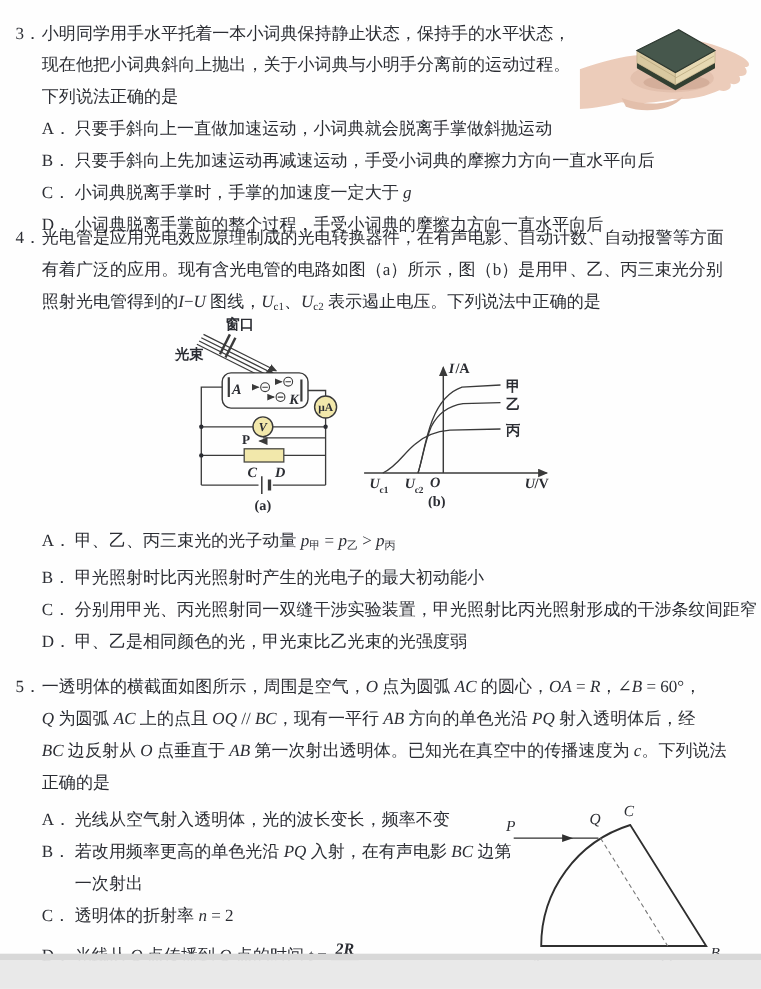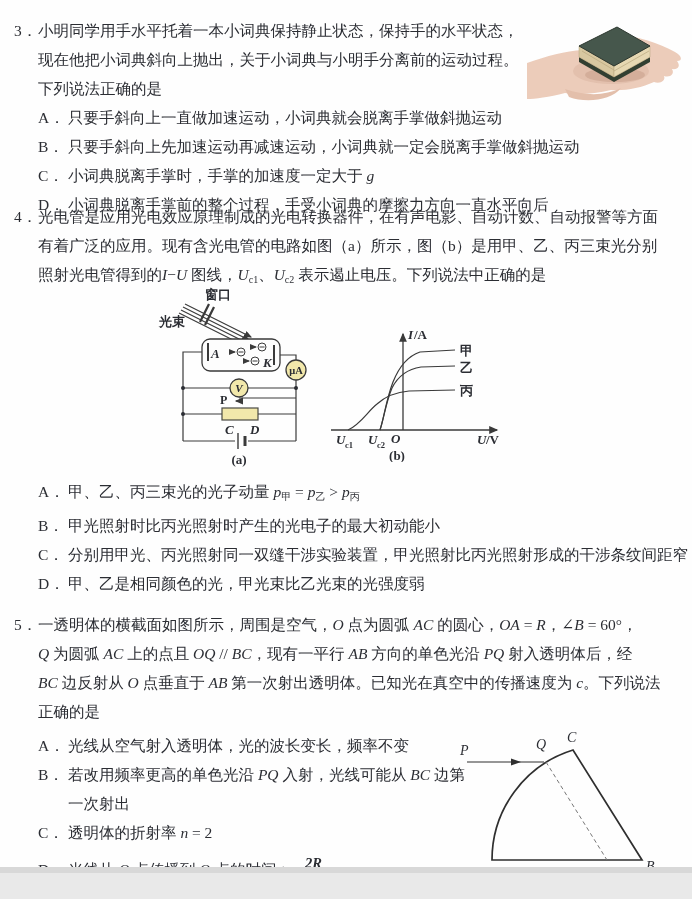--- a/index.html
+++ b/index.html
@@ -38,21 +38,21 @@
 </head>
 <body>
 
 <div class="doc">
 
   <div class="qblock" style="top:16px">
     <div class="line"><span class="q-num">3．</span><span><span>小明同学用手水平托着一本小词典保持静止状态，保持手的水平状态，</span></span></div>
     <div class="line stem-cont"><span><span>现在他把小词典斜向上抛出，关于小词典与小明手分离前的运动过程。</span></span></div>
     <div class="line stem-cont"><span><span>下列说法正确的是</span></span></div>
     <div class="opt"><span class="opt-label">A．</span><span><span>只要手斜向上一直做加速运动，小词典就会脱离手掌做斜抛运动</span></span></div>
-    <div class="opt"><span class="opt-label">B．</span><span><span>只要手斜向上先加速运动再减速运动，小词典就一定会脱离手掌做斜抛运动</span></span></div>
+    <div class="opt"><span class="opt-label">B．</span><span><span>只要手斜向上先加速运动再减速运动，手受小词典的摩擦力方向一直水平向后</span></span></div>
     <div class="opt"><span class="opt-label">C．</span><span><span>小词典脱离手掌时，手掌的加速度一定大于 </span><span class="seg-i">g</span></span></div>
     <div class="opt"><span class="opt-label">D．</span><span><span>小词典脱离手掌前的整个过程，手受小词典的摩擦力方向一直水平向后</span></span></div>
   </div>
 
   <div class="photo">
     <svg width="166" height="96" viewBox="0 0 166 96">
       <path fill="#ecccba" d="M0,50 C20,43 38,38 56,37 C64,27 78,21 92,22 C110,23 132,30 148,39
            C155,43 156,48 150,48 C154,53 151,57 145,56 C148,61 143,65 137,63
            C139,68 133,71 127,69 C114,75 98,78 84,77 C68,81 50,82 38,80
            C22,84 8,86 0,86 Z"></path>
@@ -179,21 +179,21 @@
   </div>
 
   <div class="qblock" style="top:610px">
     <div class="line"><span class="q-num">5．</span><span><span>一透明体的横截面如图所示，周围是空气，</span><span class="seg-i">O</span><span> 点为圆弧 </span><span class="seg-i">AC</span><span> 的圆心，</span><span class="seg-i">OA</span><span> = </span><span class="seg-i">R</span><span>，∠</span><span class="seg-i">B</span><span> = 60°，</span></span></div>
     <div class="line stem-cont"><span><span class="seg-i">Q</span><span> 为圆弧 </span><span class="seg-i">AC</span><span> 上的点且 </span><span class="seg-i">OQ</span><span> // </span><span class="seg-i">BC</span><span>，现有一平行 </span><span class="seg-i">AB</span><span> 方向的单色光沿 </span><span class="seg-i">PQ</span><span> 射入透明体后，经</span></span></div>
     <div class="line stem-cont"><span><span class="seg-i">BC</span><span> 边反射从 </span><span class="seg-i">O</span><span> 点垂直于 </span><span class="seg-i">AB</span><span> 第一次射出透明体。已知光在真空中的传播速度为 </span><span class="seg-i">c</span><span>。下列说法</span></span></div>
     <div class="line stem-cont"><span><span>正确的是</span></span></div>
 
     <div class="q5-opts">
       <div class="opt"><span class="opt-label">A．</span><span><span>光线从空气射入透明体，光的波长变长，频率不变</span></span></div>
-      <div class="opt"><span class="opt-label">B．</span><span><span>若改用频率更高的单色光沿 </span><span class="seg-i">PQ</span><span> 入射，光线可能从 </span><span class="seg-i">BC</span><span> 边第</span></span></div>
+      <div class="opt"><span class="opt-label">B．</span><span><span>若改用频率更高的单色光沿 </span><span class="seg-i">PQ</span><span> 入射，在有声电影 </span><span class="seg-i">BC</span><span> 边第</span></span></div>
       <div class="line opt-cont"><span><span>一次射出</span></span></div>
       <div class="opt"><span class="opt-label">C．</span><span><span>透明体的折射率 </span><span class="seg-i">n</span><span> = 2</span></span></div>
       <div class="opt" style="margin-top:8px"><span class="opt-label">D．</span><span><span>光线从 </span><span class="seg-i">Q</span><span> 点传播到 </span><span class="seg-i">O</span><span> 点的时间 </span><span class="seg-i">t</span><span> = </span><span class="frac"><span class="fnum seg-i">2R</span><span class="fden seg-i">c</span></span></span></div>
     </div>
 
     <svg class="q5-fig" width="237" height="168" viewBox="0 0 237 168">
       <path d="M37,135 A115,115 0 0 1 118,25 L187,135 Z" fill="none" stroke="#2f2f2f" stroke-width="1.7"></path>
       <line x1="91" y1="37" x2="152" y2="135" stroke="#777" stroke-width="1" stroke-dasharray="4,3"></line>
       <line x1="12" y1="37" x2="89" y2="37" stroke="#2f2f2f" stroke-width="1.2"></line>
       <polygon points="56,33.5 66,37 56,40.5" fill="#2f2f2f"></polygon>

